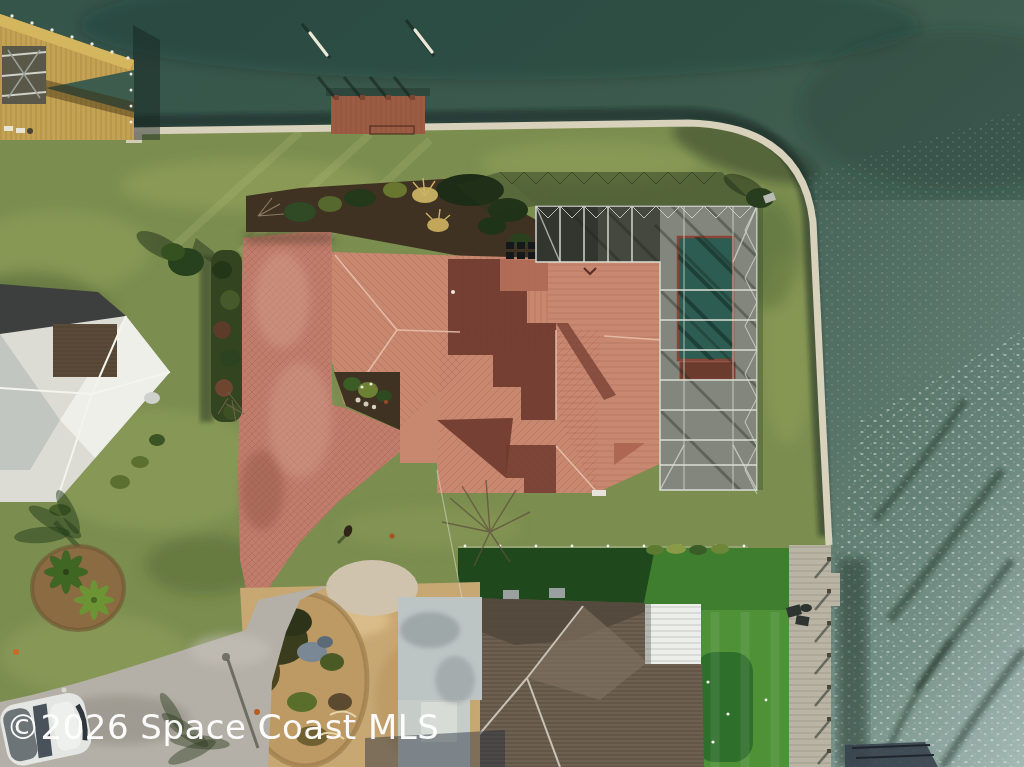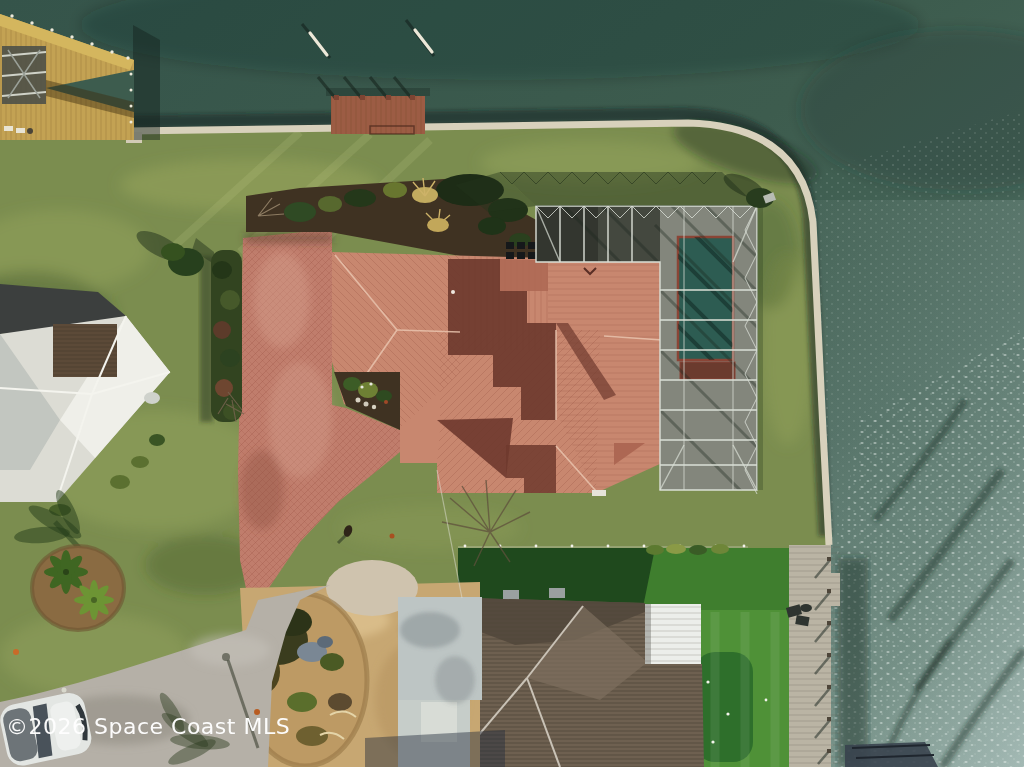--- a/index.html
+++ b/index.html
@@ -20,21 +20,21 @@
   .road{fill:var(--road)}
   .sand{fill:var(--sand)}
   .wood{fill:var(--dock_wood)}
   .bdock{fill:var(--dock_brown)}
   .bwalk{fill:var(--boardwalk)}
   .nroof{fill:var(--neighbor_roof)}
   .mulch{fill:var(--mulch)}
   .hedge{fill:var(--hedge)}
   .cageln{stroke:var(--cage);fill:none}
   .seawl{stroke:var(--seawall);fill:none}
-  #watermark{position:absolute;left:6px;top:710px;font-size:22px;line-height:34px;
+  #watermark{position:absolute;left:6px;top:710px;font-size:34px;line-height:34px;
      color:var(--watermark);letter-spacing:.5px;opacity:.97;user-select:none;}
 </style>
 </head>
 <body>
 
 <div id="stage">
 <svg width="1024" height="767" viewBox="0 0 1024 767">
   <defs>
     <linearGradient id="gWater" x1="0" y1="0" x2="1" y2="1">
       <stop offset="0" stop-color="#35544a"></stop>

